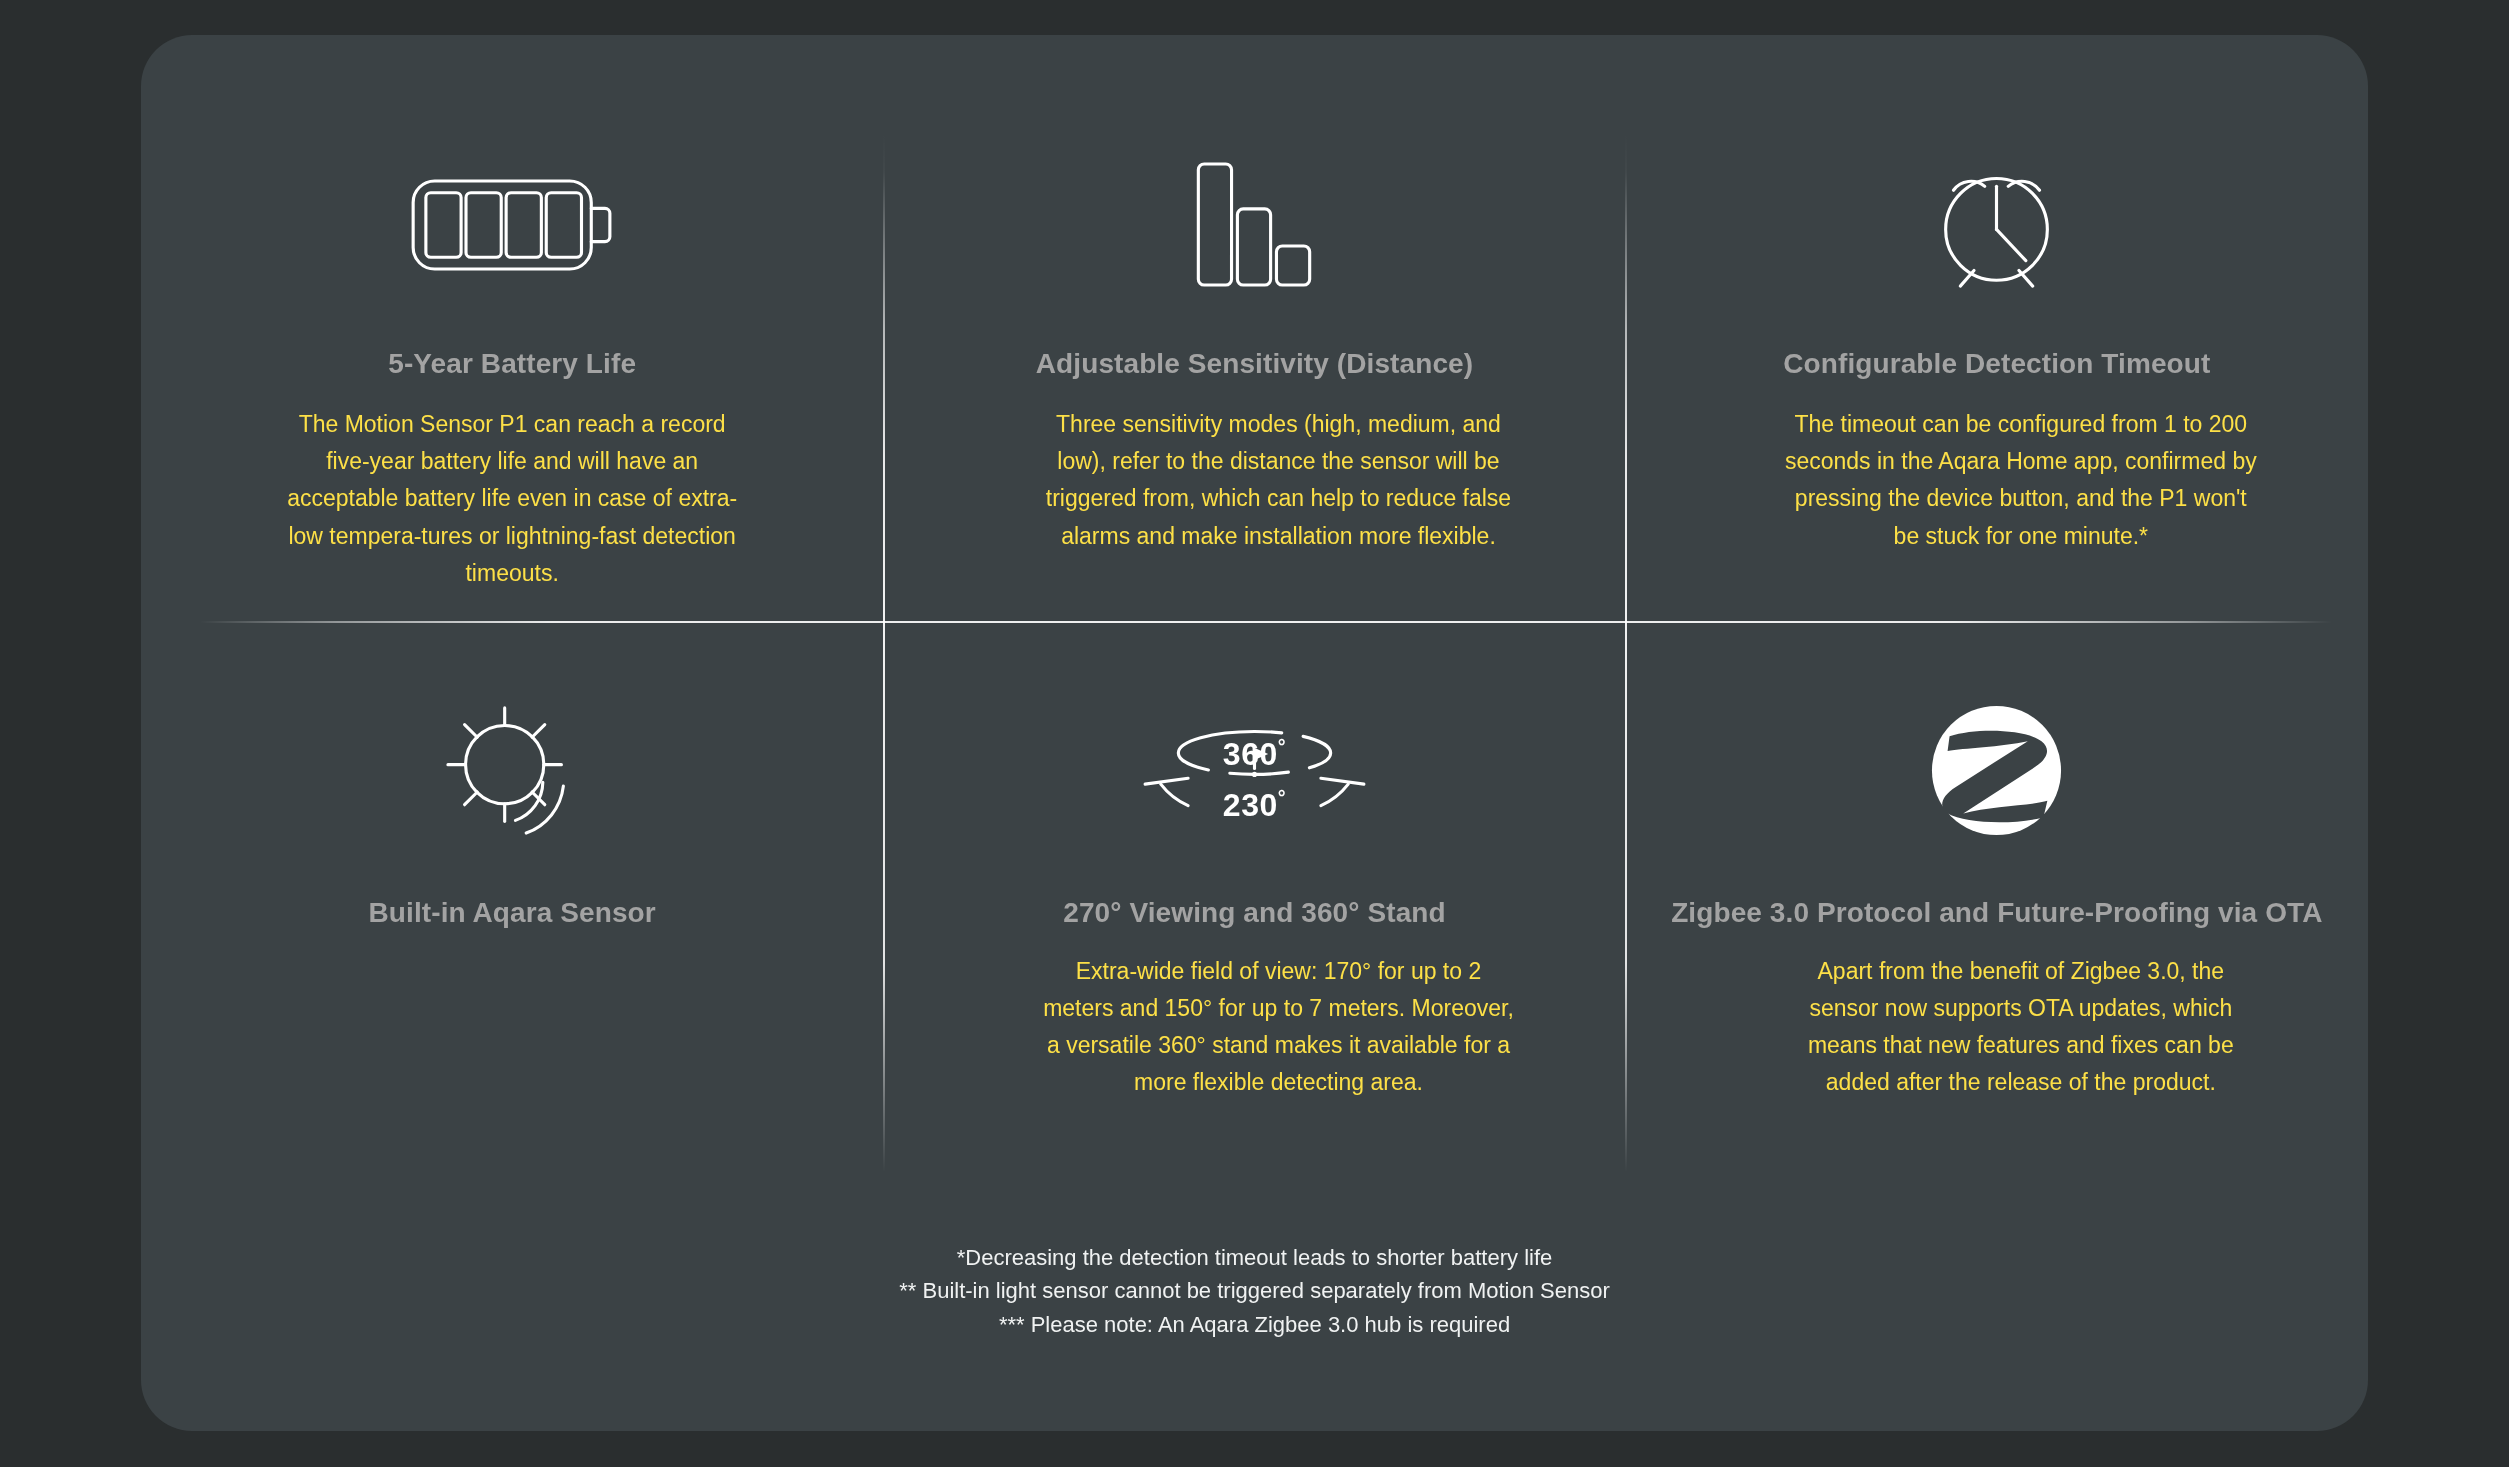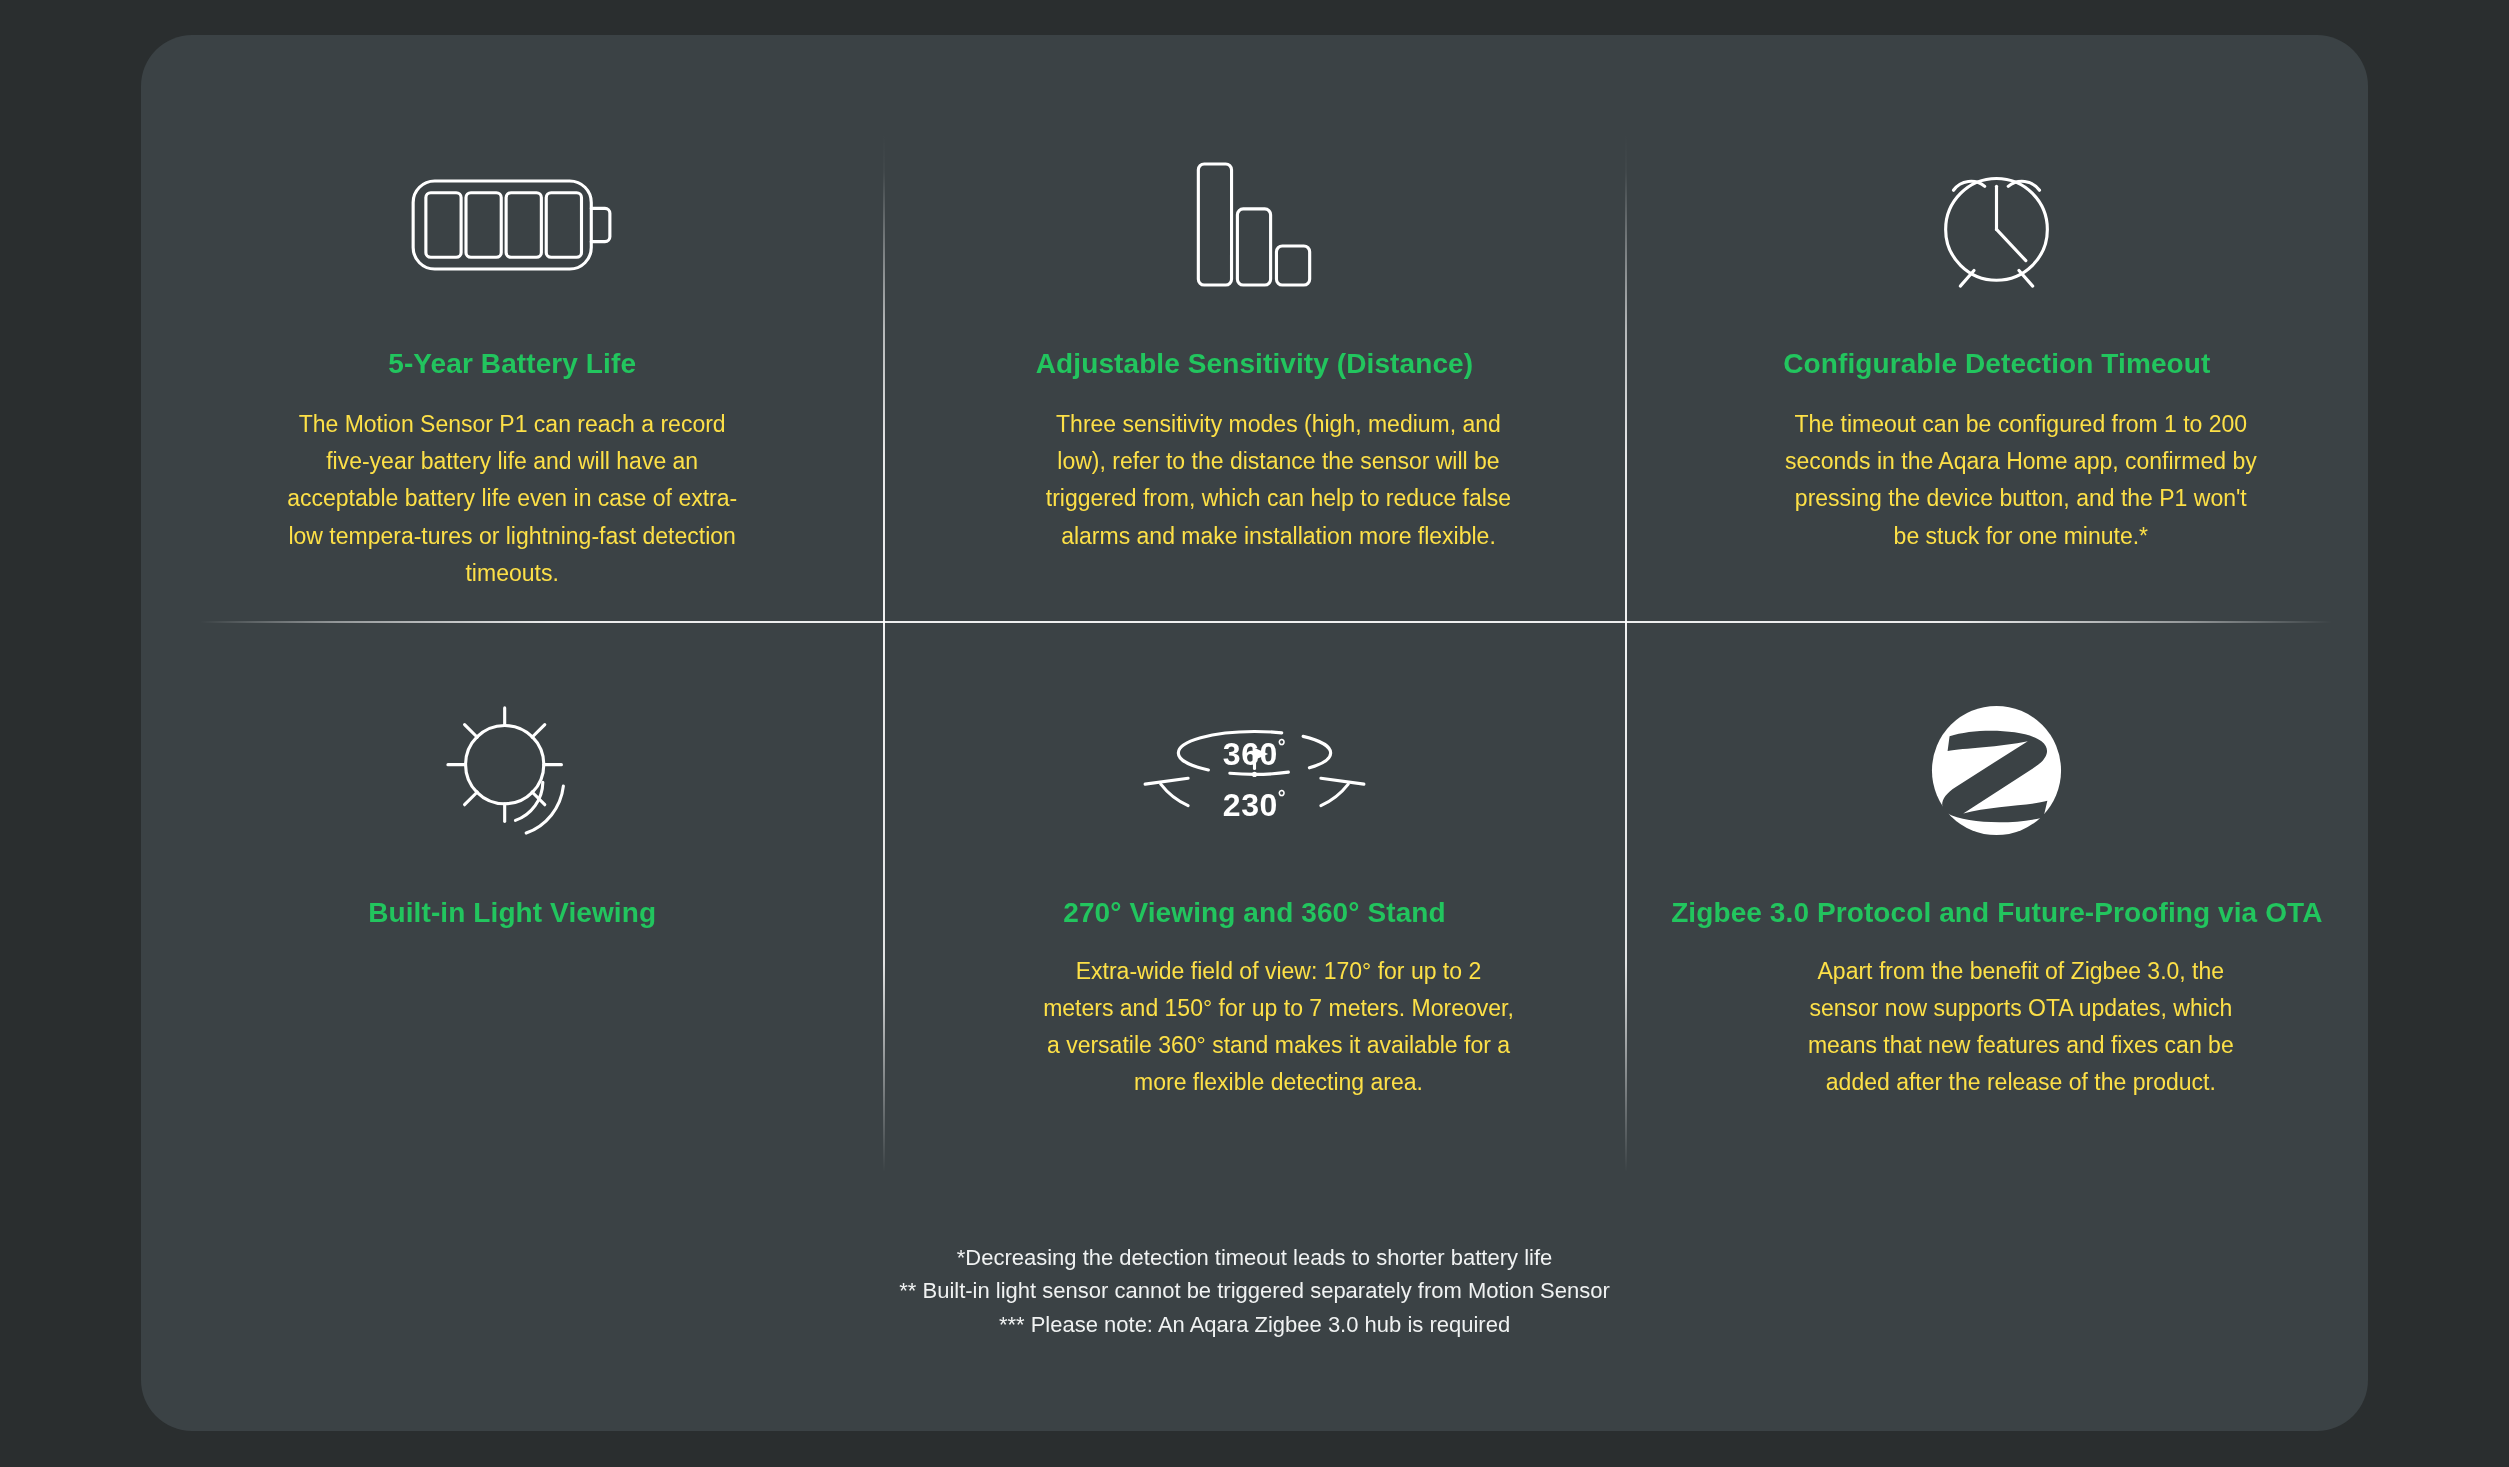--- a/index.html
+++ b/index.html
@@ -56,21 +56,21 @@
   .cell-bot { padding-top: 76px; }
 
   .icon-wrap {
     height: 147px;
     display: flex;
     align-items: center;
     justify-content: center;
   }
 
   .cell-title {
-    color: #22c55e;
+    color: #a3a3a3;
     font-size: 28px;
     font-weight: bold;
     text-align: center;
     line-height: 1.32;
     letter-spacing: 0.1px;
   }
 
   .cell-top .cell-title { margin-top: 48px; }
   .cell-bot .cell-title { margin-top: 51px; }
 
@@ -227,21 +227,21 @@
             <path class="stroke-ico" d="M4 62 H22"></path>
             <path class="stroke-ico" d="M102 62 H120"></path>
             <path class="stroke-ico" d="M21 21 L34 34"></path>
             <path class="stroke-ico" d="M90 90 L103 103"></path>
             <path class="stroke-ico" d="M103 21 L90 34"></path>
             <path class="stroke-ico" d="M34 90 L21 103"></path>
             <path class="stroke-ico" d="M101 80 a42 42 0 0 1 -28 39"></path>
             <path class="stroke-ico" d="M122 84 a58 58 0 0 1 -38 48"></path>
           </svg>
         </div>
-        <div class="cell-title">Built-in Light Viewing</div>
+        <div class="cell-title">Built-in Aqara Sensor</div>
       </div>
 
       <div class="cell cell-bot">
         <div class="icon-wrap">
           <div class="angle-ico">
             <svg width="235" height="125" viewBox="0 0 240 128" style="position:absolute;left:0;top:0">
               <ellipse class="stroke-ico" cx="120" cy="46" rx="78" ry="22" stroke-dasharray="150 22 60 22" stroke-dashoffset="122"></ellipse>
               <path d="M118 40 L134 47 L118 54 Z" fill="#ffffff"></path>
               <path class="stroke-ico" d="M8 78 L52 72"></path>
               <path class="stroke-ico" d="M232 78 L188 72"></path>

